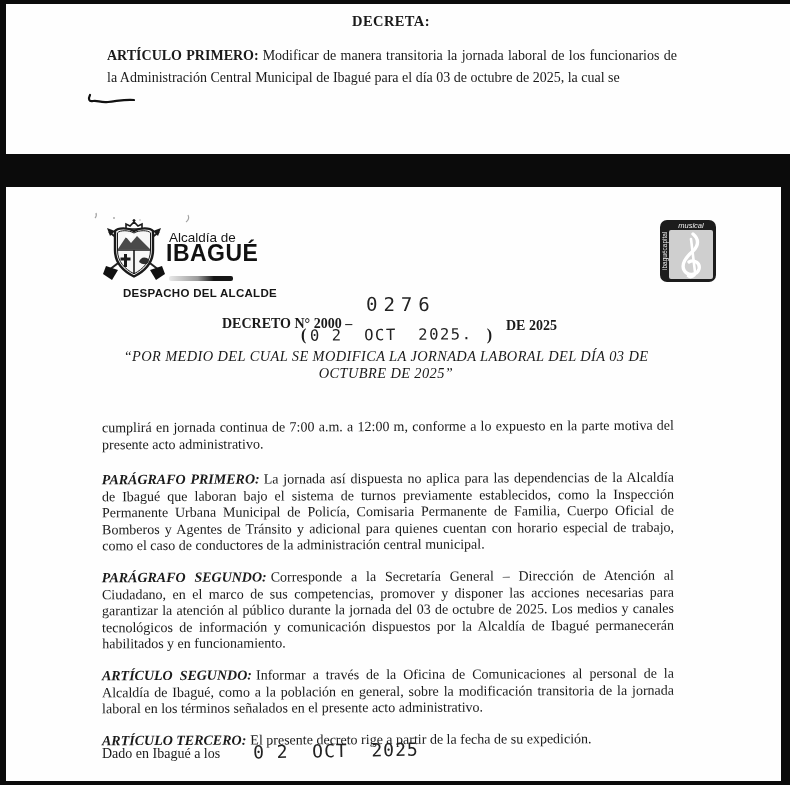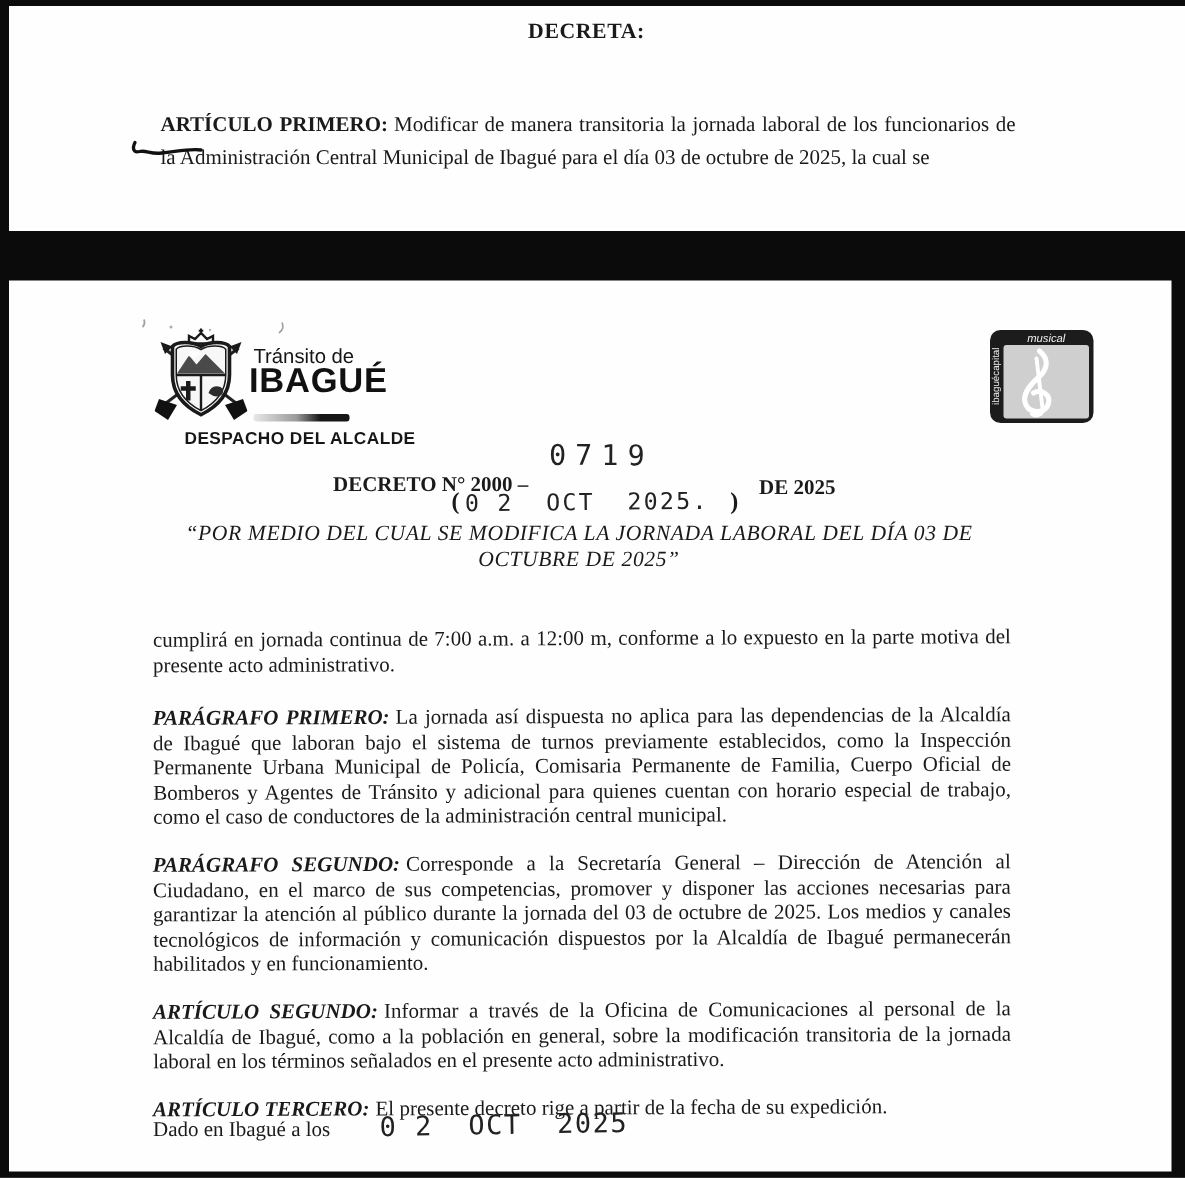--- a/index.html
+++ b/index.html
@@ -6,39 +6,39 @@
   .canvas{position:relative;width:790px;height:785px;background:#0b0b0b;overflow:hidden;
           font-family:"Liberation Serif","DejaVu Serif",serif;color:#1a1a1a;}
   .page{position:absolute;background:#fefefe;}
   #page1{left:6px;top:4px;width:775px;height:150px;padding-left:24px;}
   #page2{left:6px;top:187px;width:775px;height:594px;}
 
   
   .decreta-title{position:absolute;left:101px;top:9px;width:568px;text-align:center;
                  font-weight:bold;font-size:14.5px;letter-spacing:.4px;}
   .p1-par{position:absolute;left:101px;top:41px;width:570px;text-align:justify;
-          font-size:14px;line-height:22px;margin-top:28px;}
+          font-size:14px;line-height:22px;}
   .p1-par b{margin-right:4px;}
   .squiggle{position:absolute;left:80px;top:86px;}
 
   
   .penmarks{position:absolute;left:86px;top:22px;opacity:.55;}
   .shield{position:absolute;left:97px;top:31px;}
   .brand-small{position:absolute;left:163px;top:43px;font-family:"Liberation Sans",sans-serif;
                font-size:13.5px;font-weight:500;color:#161616;}
   .brand-big{position:absolute;left:160px;top:53px;font-family:"Liberation Sans",sans-serif;
              font-size:23px;font-weight:900;letter-spacing:.5px;color:#111;}
   .brand-bar{position:absolute;left:163px;top:89px;width:64px;height:4.5px;border-radius:2px;
              background:linear-gradient(90deg,#e8e8e8 0%,#9a9a9a 45%,#161616 70%);}
   .office{position:absolute;left:89px;top:100px;font-family:"Liberation Sans",sans-serif;
           font-size:11.5px;font-weight:700;letter-spacing:.3px;color:#161616;padding-left:28px;}
 
   
   .seal{position:absolute;left:654px;top:33px;width:56px;height:62px;background:#1c1c1c;
-        border-radius:7px;overflow:hidden;padding-left:13px;}
+        border-radius:7px;overflow:hidden;}
   .seal-inner{position:absolute;left:9px;top:10px;right:3px;bottom:3px;background:#cfcfcf;
               border-radius:2px;}
   .seal-top{position:absolute;left:9px;top:1px;right:3px;height:9px;color:#f2f2f2;
             font-family:"Liberation Sans",sans-serif;font-size:7.5px;font-style:italic;
             text-align:center;line-height:9px;}
   .seal-side{position:absolute;left:0;top:0;bottom:0;width:9px;color:#eee;
              font-family:"Liberation Sans",sans-serif;font-size:6.5px;
              writing-mode:vertical-rl;transform:rotate(180deg);text-align:center;line-height:9px;}
   .clef{position:absolute;left:12px;top:11px;}
 
@@ -100,37 +100,37 @@
       <path d="M31 15 C26 12 17 12 14.5 14.8 L14.5 32 C14.5 43.5 21.5 50.8 31 55.8 C40.5 50.8 47.5 43.5 47.5 32 L47.5 14.8 C45 12 36 12 31 15 Z" fill="none" stroke="#1a1a1a" stroke-width="1"></path>
       <polygon points="15,31 23,19 28,25 34,18 47,31" fill="#4a4a4a"></polygon>
       <ellipse cx="26" cy="18" rx="4" ry="2.2" fill="#fdfdfd"></ellipse>
       <line x1="14.5" y1="32" x2="47.5" y2="32" stroke="#1a1a1a" stroke-width="1.6"></line>
       <line x1="31" y1="32" x2="31" y2="56" stroke="#1a1a1a" stroke-width="1.6"></line>
       <rect x="21" y="36" width="3" height="13" fill="#1a1a1a"></rect>
       <rect x="17.5" y="39.5" width="10" height="3" fill="#1a1a1a"></rect>
       <path d="M36 44 q2 -6 8 -4 q3 2 1 5 q-4 3 -9 -1 Z" fill="#2c2c2c"></path>
     </svg>
 
-    <div class="brand-small">Tránsito de</div>
+    <div class="brand-small">Alcaldía de</div>
     <div class="brand-big">IBAGUÉ</div>
     <div class="brand-bar"></div>
     <div class="office">DESPACHO DEL ALCALDE</div>
 
     <div class="seal">
       <div class="seal-inner"></div>
       <div class="seal-top">musical</div>
       <div class="seal-side">ibaguécapital</div>
       <svg class="clef" width="40" height="48" viewBox="0 0 40 48">
         <path d="M21 3 C27 8 27 14 21 20 C13 27 9 33 12 39 C15 45 25 45 27 38 C28.5 32 22 28 17 31" fill="none" stroke="#fff" stroke-width="3.4" stroke-linecap="round"></path>
         <path d="M19 8 L23 41 C23.8 45 19 47.5 16 45" fill="none" stroke="#fff" stroke-width="2.6" stroke-linecap="round"></path>
       </svg>
     </div>
 
     <div class="decree-prefix">DECRETO N° 2000 –</div>
-    <div class="stamp stamp-number">0719</div>
+    <div class="stamp stamp-number">0276</div>
     <div class="stamp-paren-row">
       <span class="paren">(</span>
       <span class="stamp">0 2  OCT  2025.</span>
       <span class="paren">)</span>
     </div>
     <div class="decree-suffix">DE 2025</div>
 
     <div class="subject">
       <div>“POR MEDIO DEL CUAL SE MODIFICA LA JORNADA LABORAL DEL DÍA 03 DE</div>
       <div>OCTUBRE DE 2025”</div>

